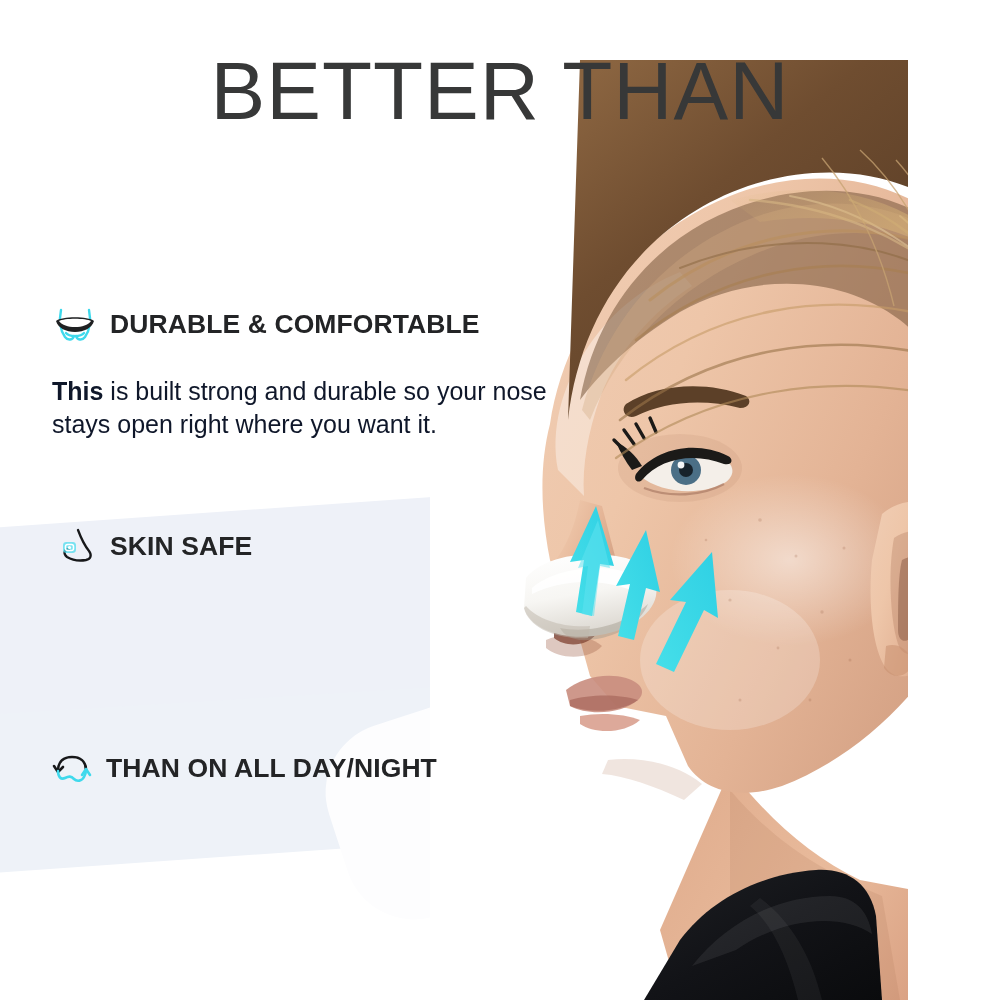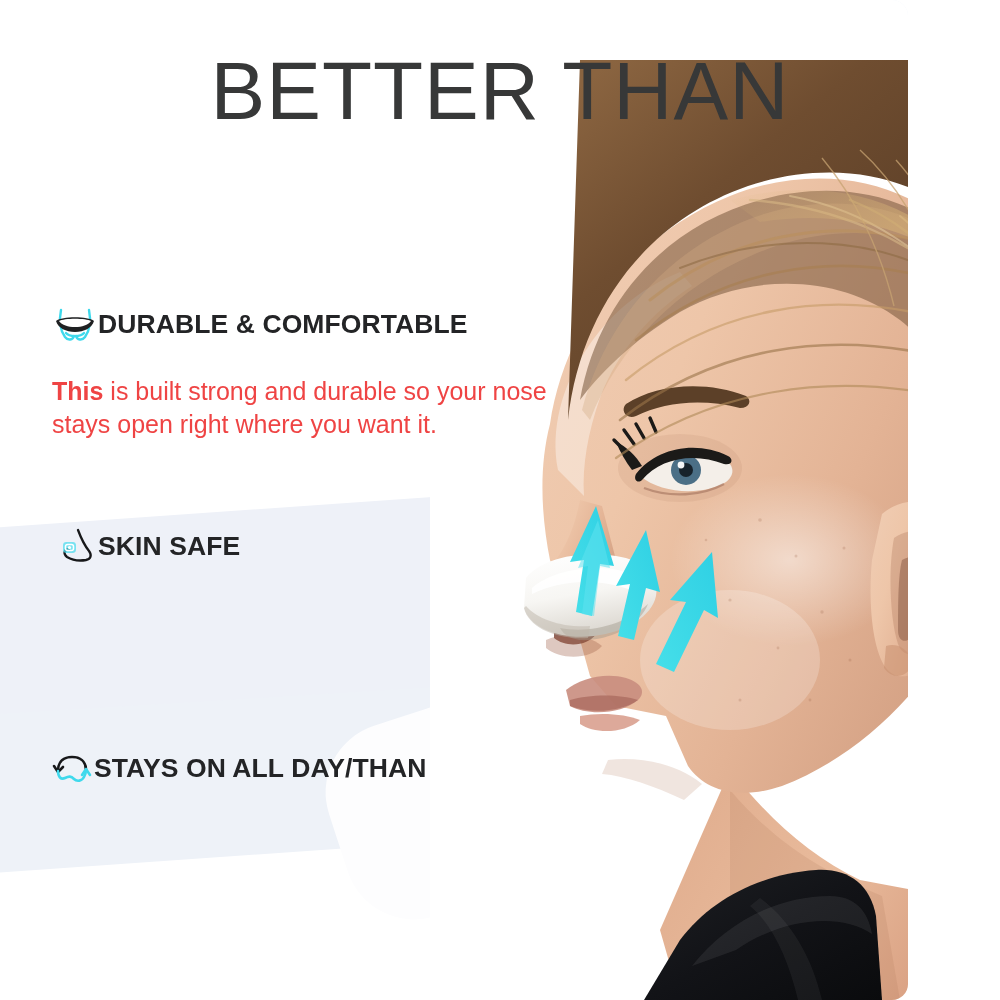--- a/index.html
+++ b/index.html
@@ -8,21 +8,20 @@
     font-family:"Liberation Sans", sans-serif;
     background:#ffffff;
     overflow:hidden;
     position:relative;
   }
   .canvas {
     position:relative;
     width:908px; height:1000px;
     background:#ffffff;
     overflow:hidden;
-    border-radius:16px;
   }
 
   
   .bg-layer { position:absolute; inset:0; overflow:hidden; }
 
   .panel-blue-a {
     position:absolute;
     left:-120px; top:470px;
     width:740px; height:270px;
     background:#eef1f8;
@@ -115,20 +114,21 @@
     z-index:7;
   }
   .feature { position:absolute; }
   .f1 { left:52px; top:306px; width:540px; }
   .f2 { left:58px; top:528px; width:520px;text-align:center; }
   .f3 { left:50px; top:750px; width:580px; }
 
   .feat-head {
     display:flex;
     align-items:center;
+    gap:12px;
     margin-bottom:14px;
   }
   .feat-icon {
     width:46px; height:36px;
     flex:0 0 auto;
     display:flex; align-items:center; justify-content:center;
   }
   .feat-icon svg { display:block; }
   .feat-title {
     font-size:26.5px;
@@ -136,21 +136,21 @@
     color:#232426;
     letter-spacing:0.1px;
     white-space:nowrap;
   }
   .f2 .feat-icon { width:40px; }
   .f3 .feat-icon { width:44px; }
 
   .feat-body {
     font-size:25px;
     line-height:1.33;
-    color:#ef4444;
+    color:#0f172a;
     font-weight:400;
     max-width:520px;
     margin-top:33px;
   }
   .feat-body .lead { font-weight:600; }
   .f3 .feat-body { max-width:560px; }
 </style>
 </head>
 <body>
 
@@ -437,18 +437,18 @@
     <div class="feature f3">
       <div class="feat-head">
         <span class="feat-icon">
           <svg width="44" height="34" viewBox="0 0 44 34">
             <path d="M8 20 C8 10, 14 6, 22 6 C30 6, 36 10, 36 19" stroke="#17181a" stroke-width="2.6" fill="none" stroke-linecap="round"></path>
             <path d="M8 21 L4 15 M8 21 L13 16" stroke="#17181a" stroke-width="2.6" fill="none" stroke-linecap="round"></path>
             <path d="M8 20 C8 26, 11 29, 15 27 C19 25, 21 25, 24 28 C27 31, 32 30, 34 26 C35.5 23, 36 21, 36 19" stroke="#3fd9ec" stroke-width="2.6" fill="none" stroke-linecap="round" stroke-linejoin="round"></path>
             <path d="M36 18 L32 24 M36 18 L40 24" stroke="#3fd9ec" stroke-width="2.6" fill="none" stroke-linecap="round"></path>
           </svg>
         </span>
-        <span class="feat-title">STAYS ON ALL DAY/THAN</span>
+        <span class="feat-title">THAN ON ALL DAY/NIGHT</span>
       </div>
     </div>
 
   </div>
 </div>
 
 </body></html>

